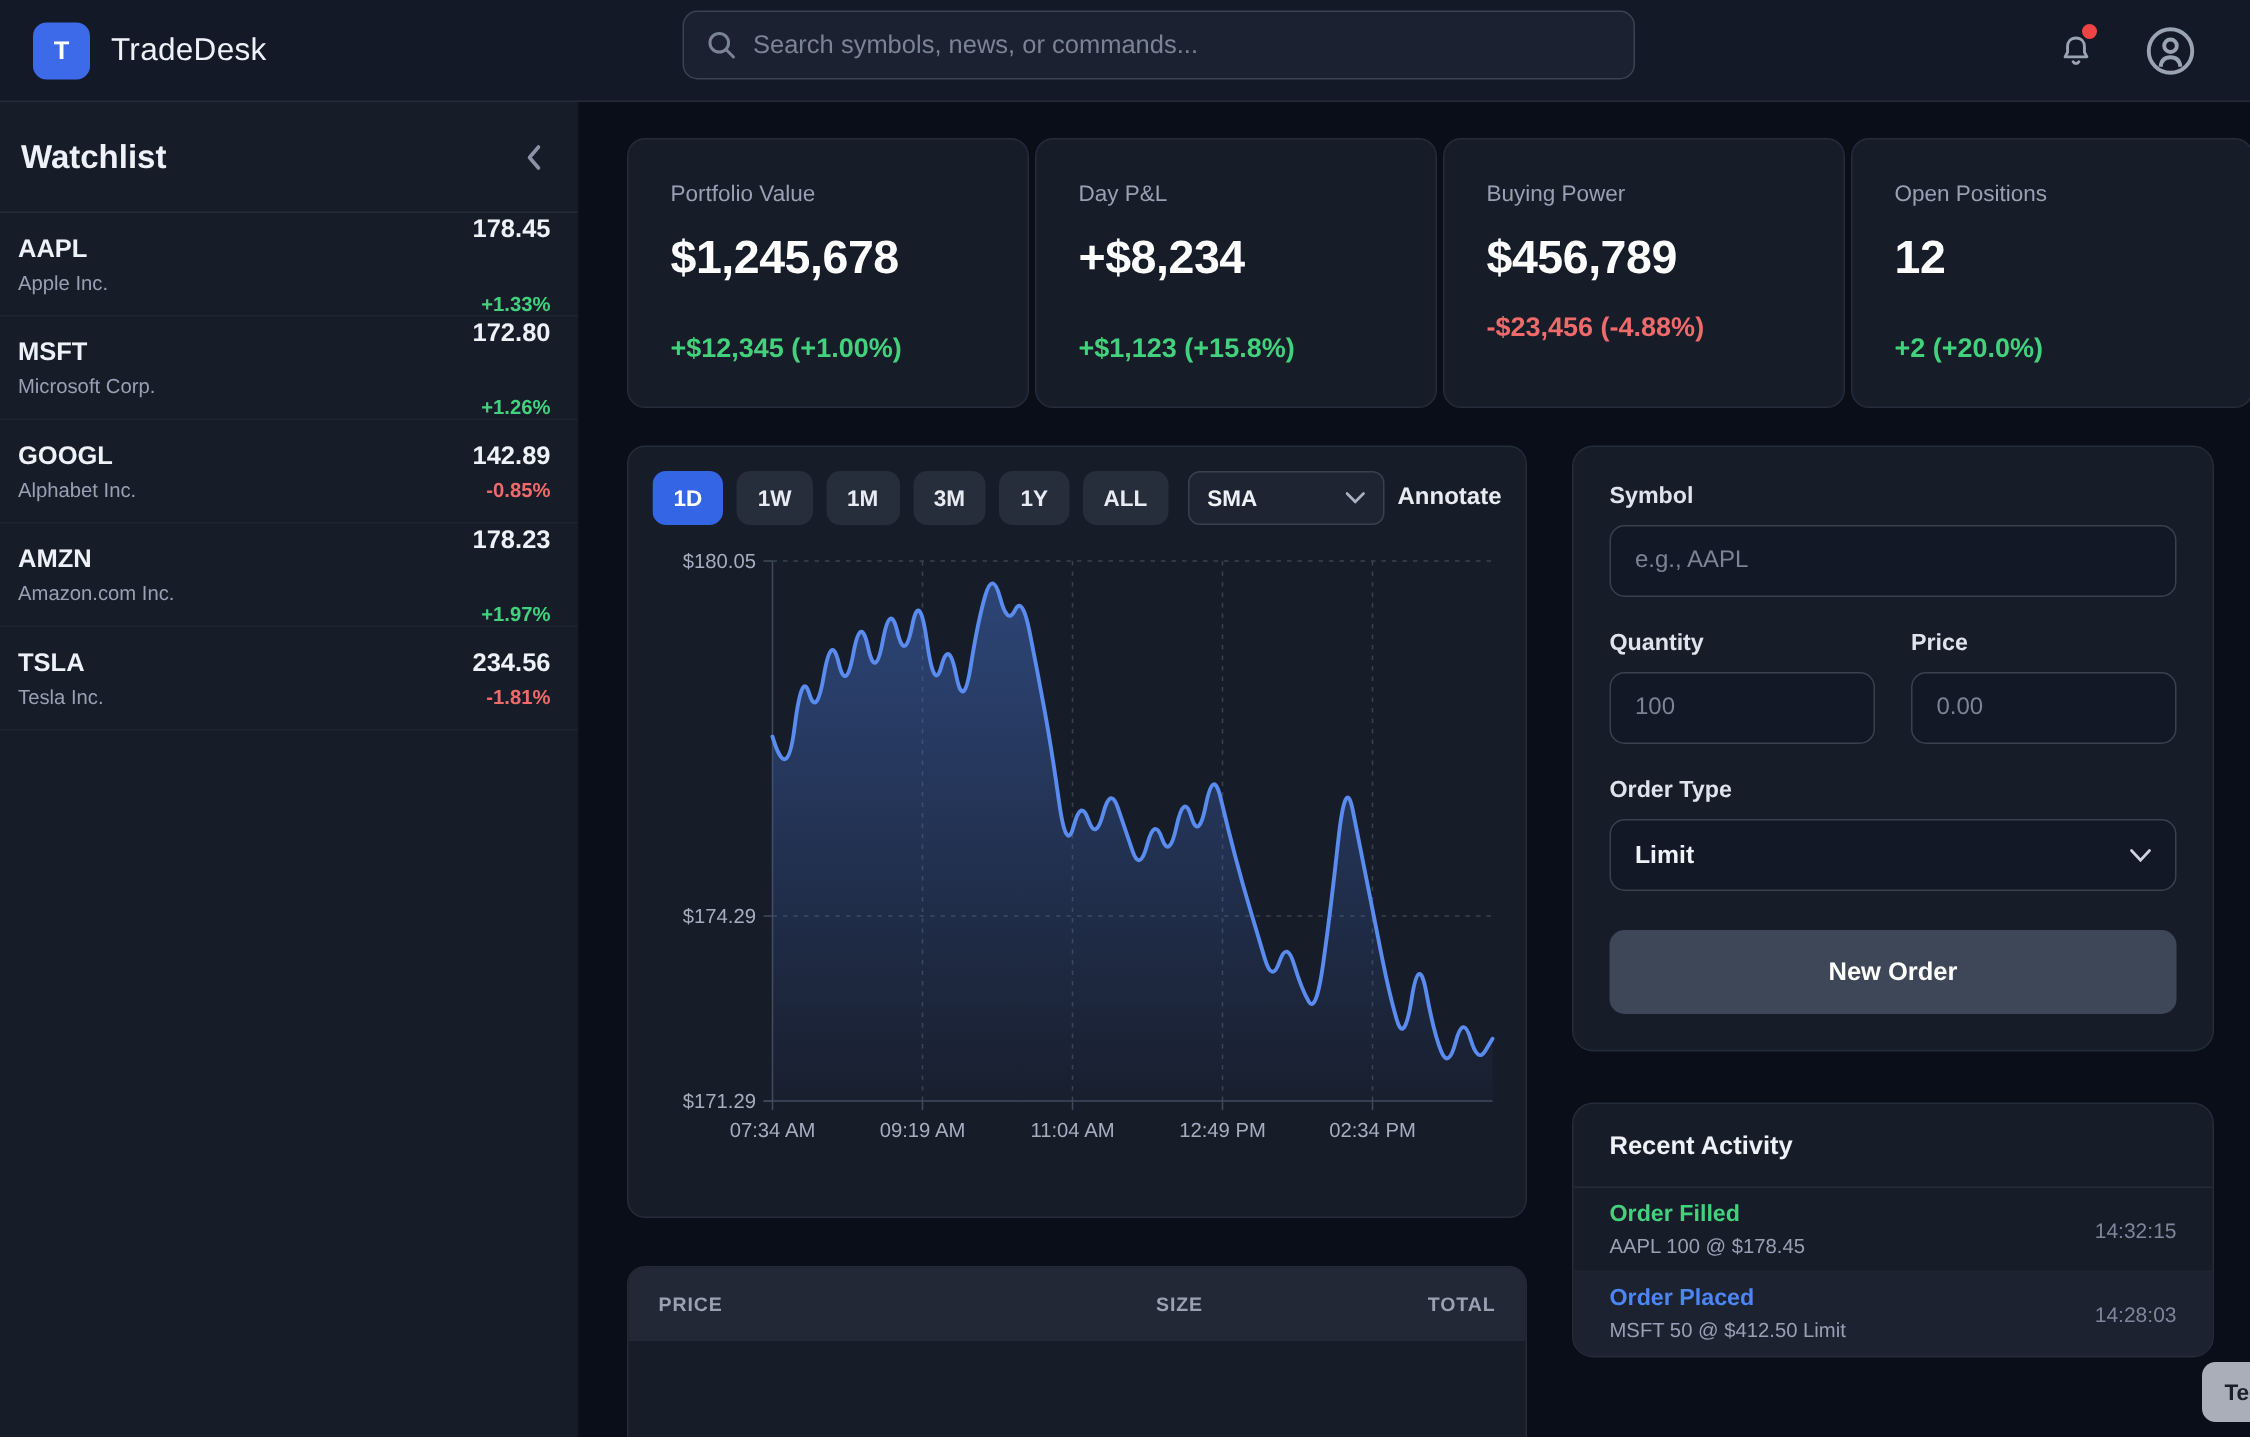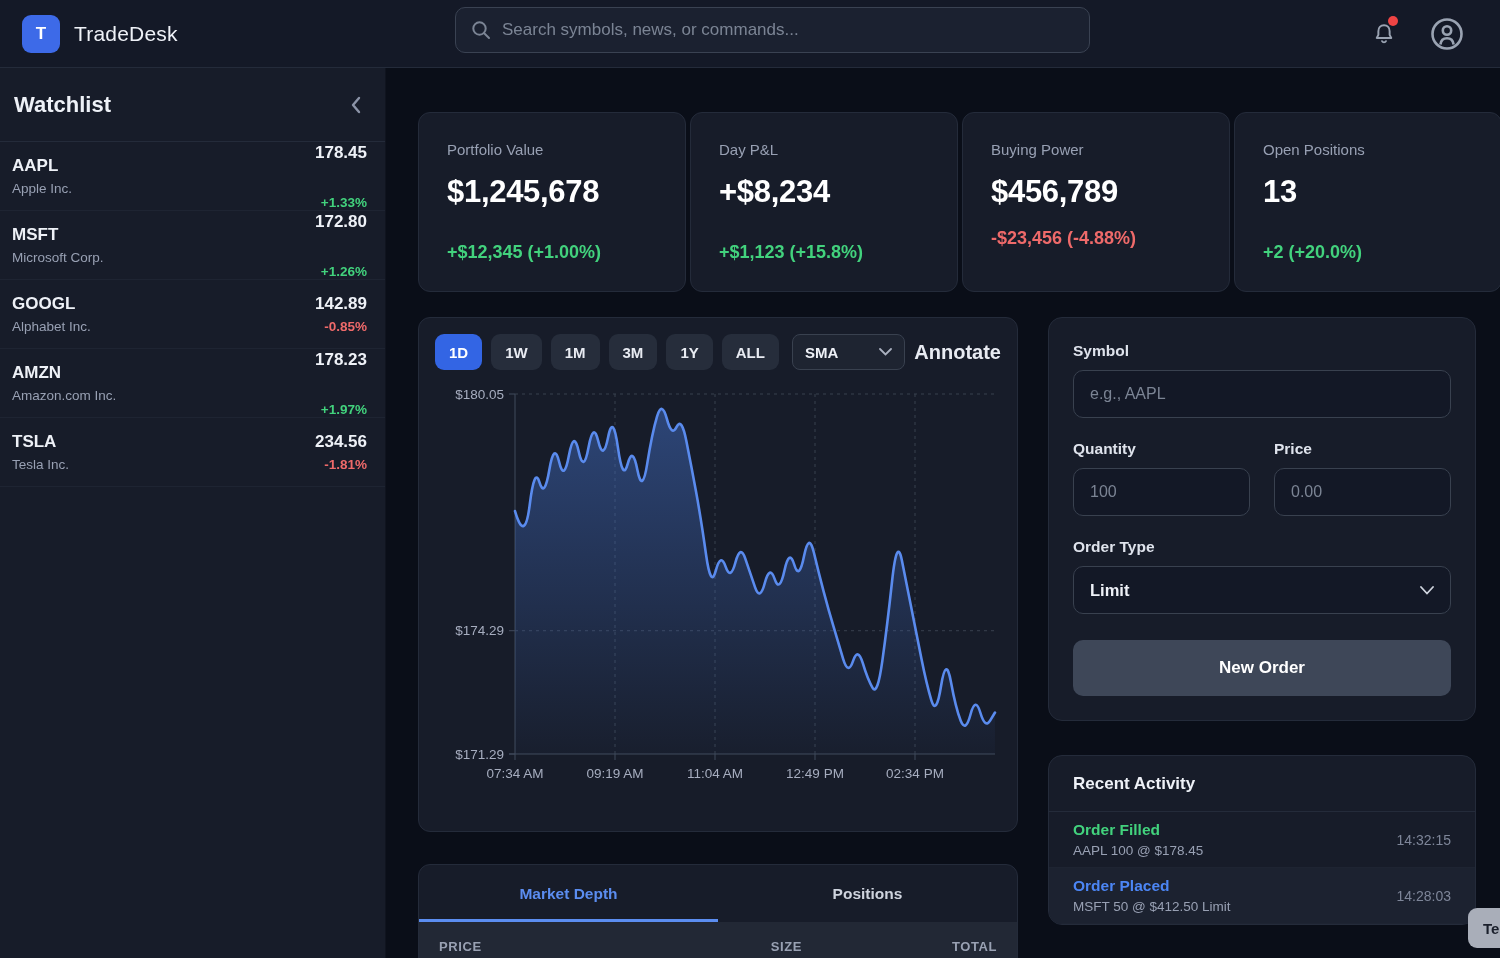--- a/index.html
+++ b/index.html
@@ -33,40 +33,40 @@
   .collapse-btn{background:transparent;border:none;cursor:pointer;padding:6px;display:flex;}
   .wl-row{display:flex;justify-content:space-between;align-items:center;padding:12px 18px 12px 12px;height:69px;border-bottom:1px solid #1e2432;cursor:pointer;}
   .wl-sym{font-size:17px;font-weight:bold;margin-bottom:5px;}
   .wl-name{font-size:13.5px;color:var(--muted);}
   .wl-right{text-align:right;}
   .wl-price{font-size:17px;font-weight:bold;margin-bottom:5px;}
   .wl-chg{font-size:13.5px;font-weight:600;}
   .up{color:var(--green);margin-top:32px;} .down{color:var(--red);}
 
   
-  .main{position:absolute;left:386px;top:68px;width:1114px;height:890px;padding:44px 0 0 32px;overflow:hidden;}
+  .main{position:absolute;left:386px;top:68px;width:1114px;height:890px;padding:24px 0 0 32px;overflow:hidden;}
   .stats{display:grid;grid-template-columns:repeat(4,268px);gap:4px;}
   .stat-card{height:180px;background:var(--panel);border:1px solid var(--border);border-radius:12px;padding:28px;}
   .stat-label{font-size:15px;color:var(--muted);margin-bottom:16px;}
   .stat-value{font-size:31px;font-weight:800;letter-spacing:-.3px;color:#fff;margin-bottom:18px;}
   .stat-delta{font-size:18px;font-weight:bold;}
 
   .content-row{display:flex;gap:30px;margin-top:25px;}
   .left-col{width:600px;flex:none;}
   .right-col{width:428px;flex:none;}
 
   
   .chart-panel{width:600px;height:515px;background:var(--panel);border:1px solid var(--border);border-radius:12px;padding:16px;overflow:hidden;}
   .chart-toolbar{display:flex;align-items:center;gap:9px;white-space:nowrap;overflow:hidden;}
   .tf-btn{height:36px;padding:0 14px;border-radius:9px;border:none;background:#262d3b;color:#e8ebf2;font-size:15px;font-weight:bold;font-family:inherit;cursor:pointer;}
   .tf-btn.active{background:var(--blue);color:#fff;}
   .selectbox{height:36px;border:1px solid var(--border2);background:#1e2431;border-radius:8px;display:flex;align-items:center;justify-content:space-between;padding:0 12px;cursor:pointer;}
   .ind-select{width:174px;margin-left:4px;}
   .selectbox .sel-val{font-size:15px;font-weight:600;color:#eef1f7;}
-  .annotate{font-size:20px;font-weight:600;color:#e8ebf2;}
+  .annotate{font-size:16px;font-weight:600;color:#e8ebf2;}
   .chart-wrap{margin-top:16px;}
   .tick-label{font-size:13.5px;fill:#a6adbf;}
 
   
   .order-panel{width:428px;background:var(--panel);border:1px solid var(--border);border-radius:14px;overflow:hidden;}
   .panel-strip{height:57px;background:var(--panel2);border-bottom:1px solid #2b3242;display:flex;align-items:center;padding:0 24px;font-size:17px;font-weight:bold;}
   .order-body{padding:24px;}
   .fld-label{font-size:15.5px;font-weight:bold;color:#dfe3ec;margin-bottom:10px;}
   .txt-input{width:100%;height:48px;background:var(--input);border:1px solid var(--border2);border-radius:10px;color:var(--text);font-size:16px;font-family:inherit;padding:0 16px;outline:none;}
   .txt-input::placeholder{color:#7b8494;}
@@ -210,21 +210,21 @@
           <div class="stat-value">+$8,234</div>
           <div class="stat-delta up">+$1,123 (+15.8%)</div>
         </div>
         <div class="stat-card">
           <div class="stat-label">Buying Power</div>
           <div class="stat-value">$456,789</div>
           <div class="stat-delta down">-$23,456 (-4.88%)</div>
         </div>
         <div class="stat-card">
           <div class="stat-label">Open Positions</div>
-          <div class="stat-value">13</div>
+          <div class="stat-value">12</div>
           <div class="stat-delta up">+2 (+20.0%)</div>
         </div>
       </div>
 
     <div class="content-row">
       <div class="left-col">
 
         <section class="chart-panel">
           <div class="chart-toolbar" id="chart-toolbar">
             <button class="tf-btn active">1D</button>
@@ -271,24 +271,20 @@
                 <text x="69" y="372.5" text-anchor="end" class="tick-label">$171.29</text>
                 <text x="80" y="392" text-anchor="middle" class="tick-label">07:34 AM</text>
                 <text x="180" y="392" text-anchor="middle" class="tick-label">09:19 AM</text>
                 <text x="280" y="392" text-anchor="middle" class="tick-label">11:04 AM</text>
                 <text x="380" y="392" text-anchor="middle" class="tick-label">12:49 PM</text>
                 <text x="480" y="392" text-anchor="middle" class="tick-label">02:34 PM</text>
               </svg></div>
         </section>
 
         <section class="bottom-panel">
-          <div class="tabs" id="bottom-tabs">
-              <div class="tab active">Market Depth</div>
-              <div class="tab">Positions</div>
-            </div>
           <div class="depth-head" id="depth-head">
               <span class="col col-price">PRICE</span>
               <span class="col col-size">SIZE</span>
               <span class="col col-total">TOTAL</span>
             </div>
         </section>
       </div>
 
       <div class="right-col">
 

